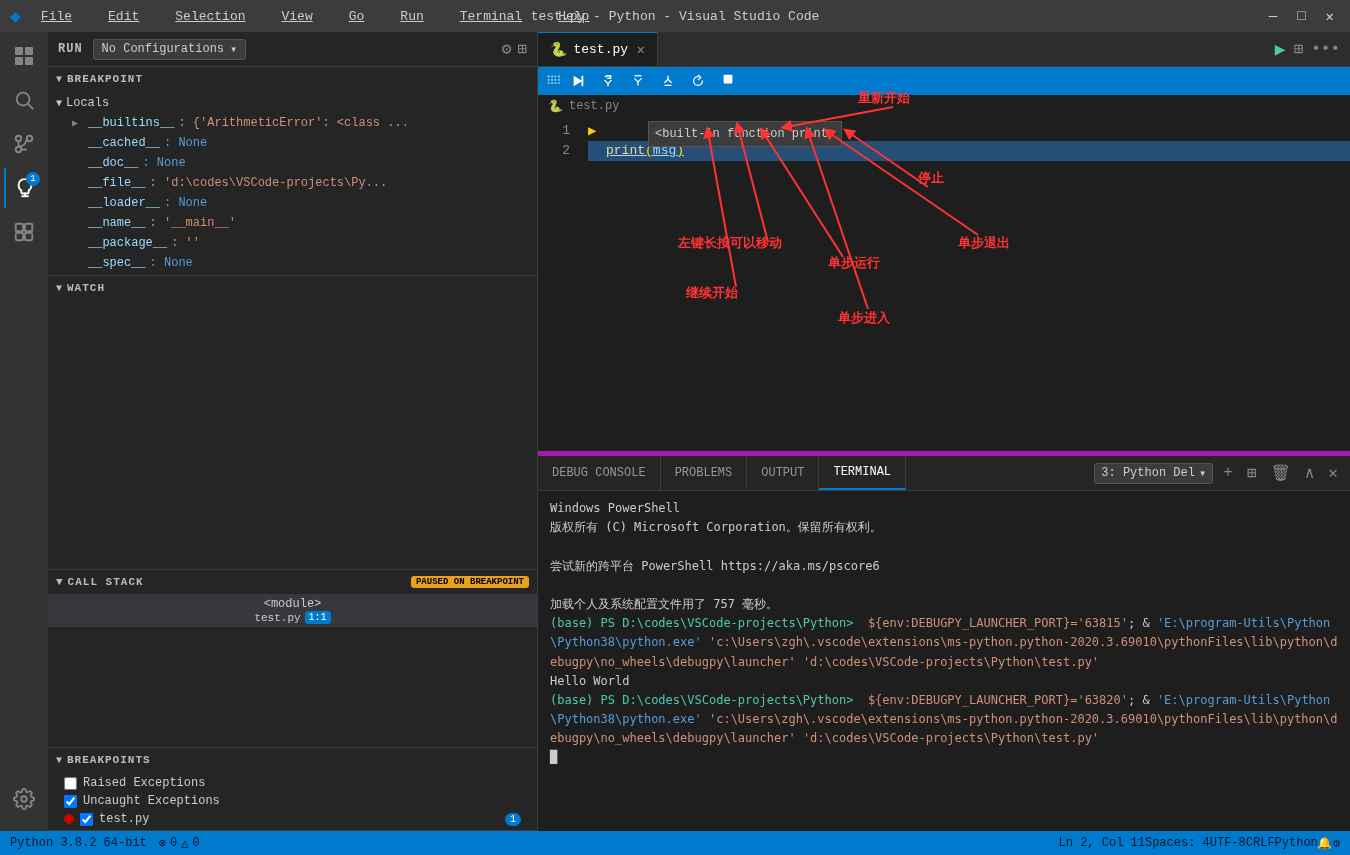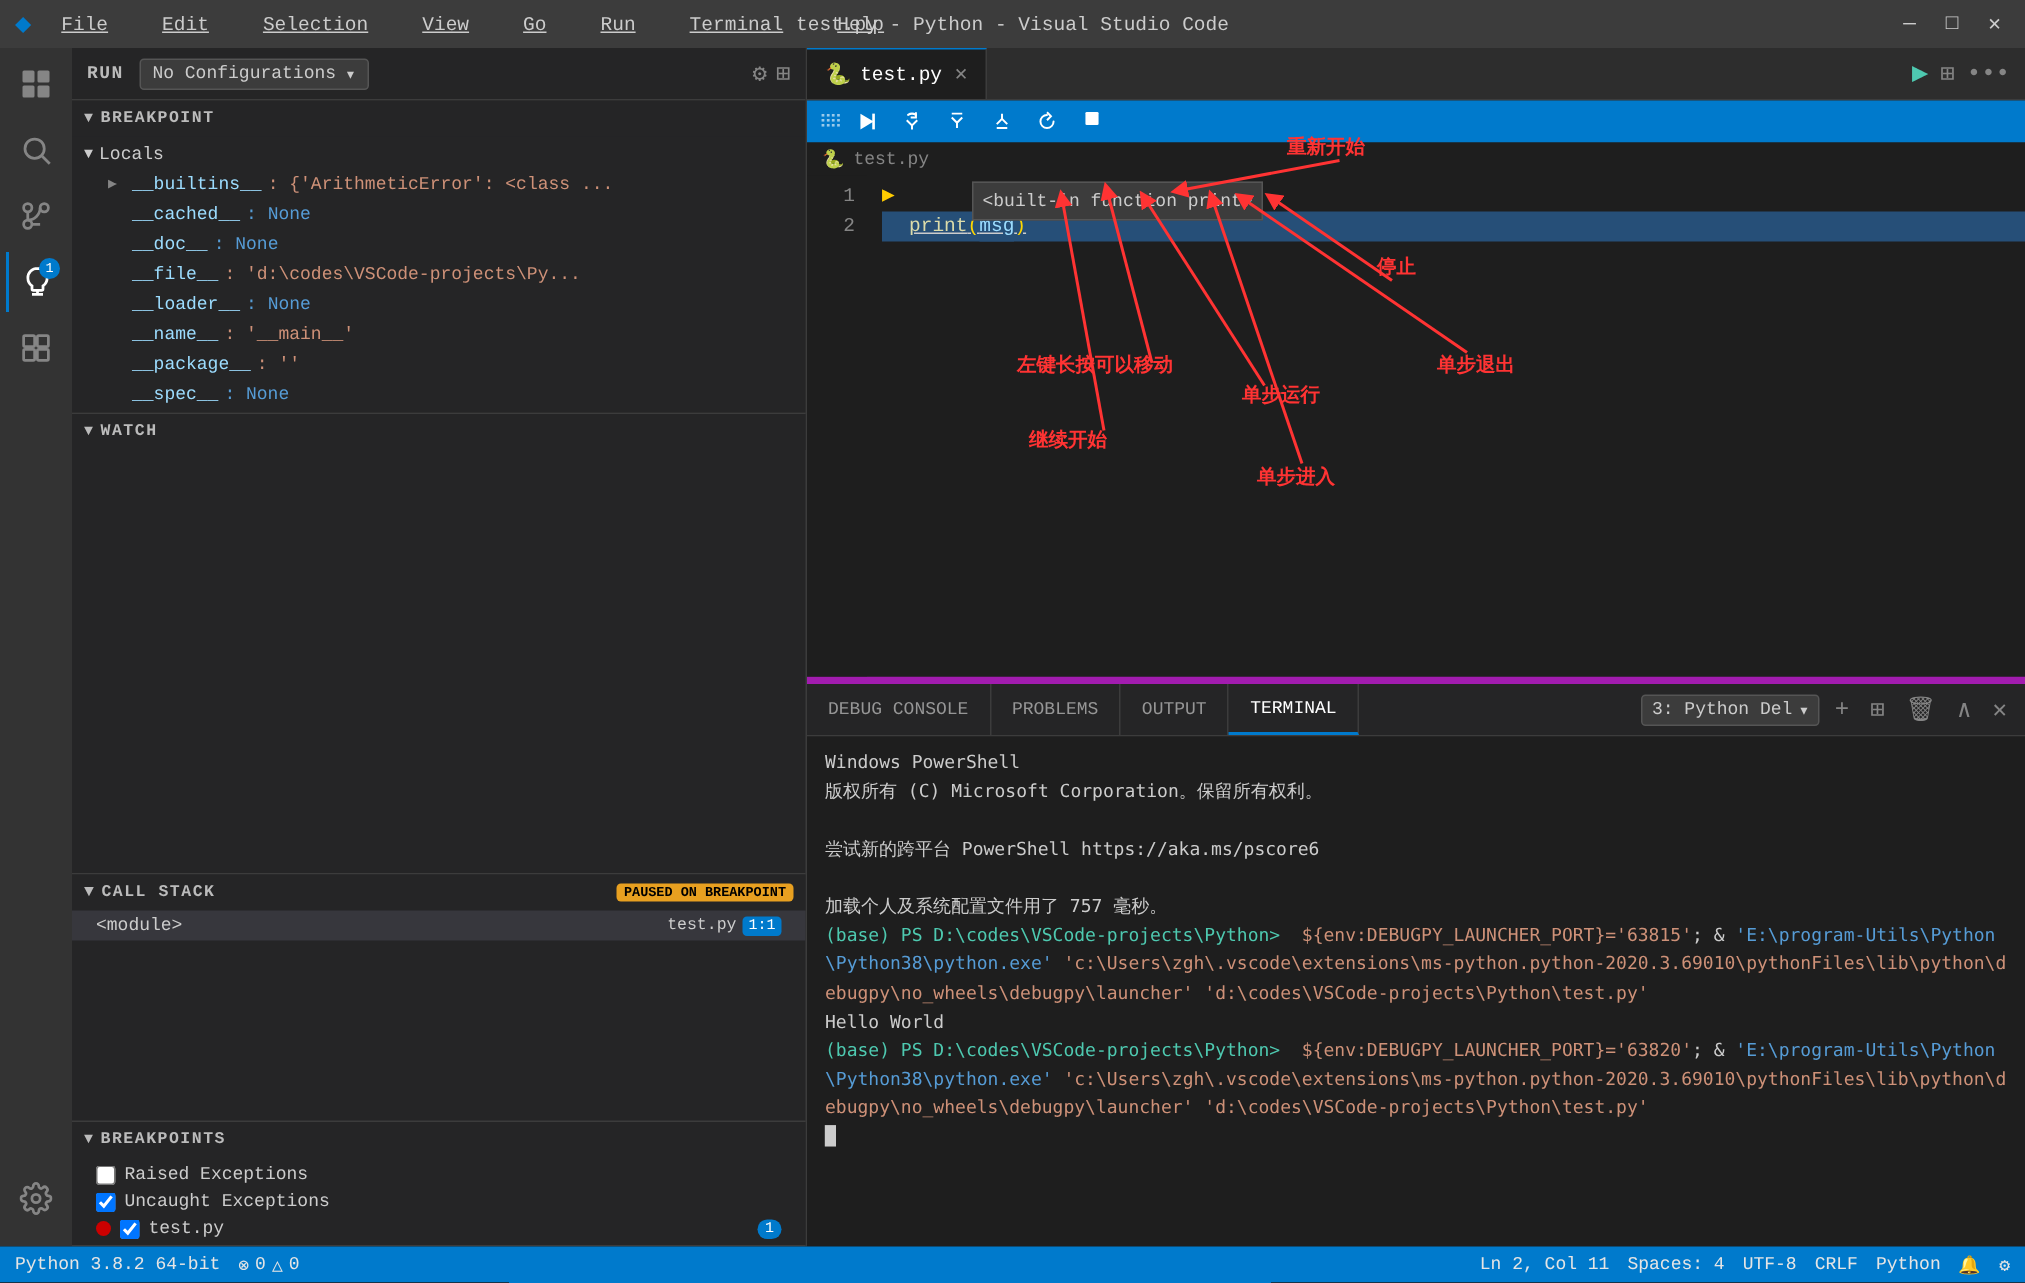--- a/index.html
+++ b/index.html
@@ -241,20 +241,21 @@
       border-radius: 3px;
       font-weight: bold;
     }
     .call-stack-item {
       display: flex;
       align-items: center;
       justify-content: space-between;
       padding: 3px 16px;
       font-size: 12px;
       background: #37373d;
+      flex-direction: column;
     }
     .call-stack-item-name { color: #cccccc; }
     .call-stack-item-loc {
       display: flex;
       align-items: center;
       gap: 4px;
     }
     .call-stack-file { color: #cccccc; font-size: 11px; }
     .call-stack-line {
       background: #007acc;
@@ -469,24 +470,24 @@
     
     .status-bar {
       height: 24px;
       background: #007acc;
       display: flex;
       align-items: center;
       justify-content: space-between;
       padding: 0 10px;
       flex-shrink: 0;
       font-size: 12px;
-      color: #e5e5e5;
+      color: #0f172a;
     }
     .status-left { display: flex; gap: 12px; align-items: center; }
-    .status-right { display: flex; gap: 12px; align-items: center; }
+    .status-right { display: flex; align-items: center; }
     .status-item { display: flex; align-items: center; gap: 4px; cursor: pointer; }
 
     
     ::-webkit-scrollbar { width: 8px; height: 8px; }
     ::-webkit-scrollbar-track { background: #1e1e1e; }
     ::-webkit-scrollbar-thumb { background: #424242; border-radius: 4px; }
 
     .watch-section { flex: 1; min-height: 60px; }
     .variables-section { max-height: 280px; overflow-y: auto; }
   </style>

